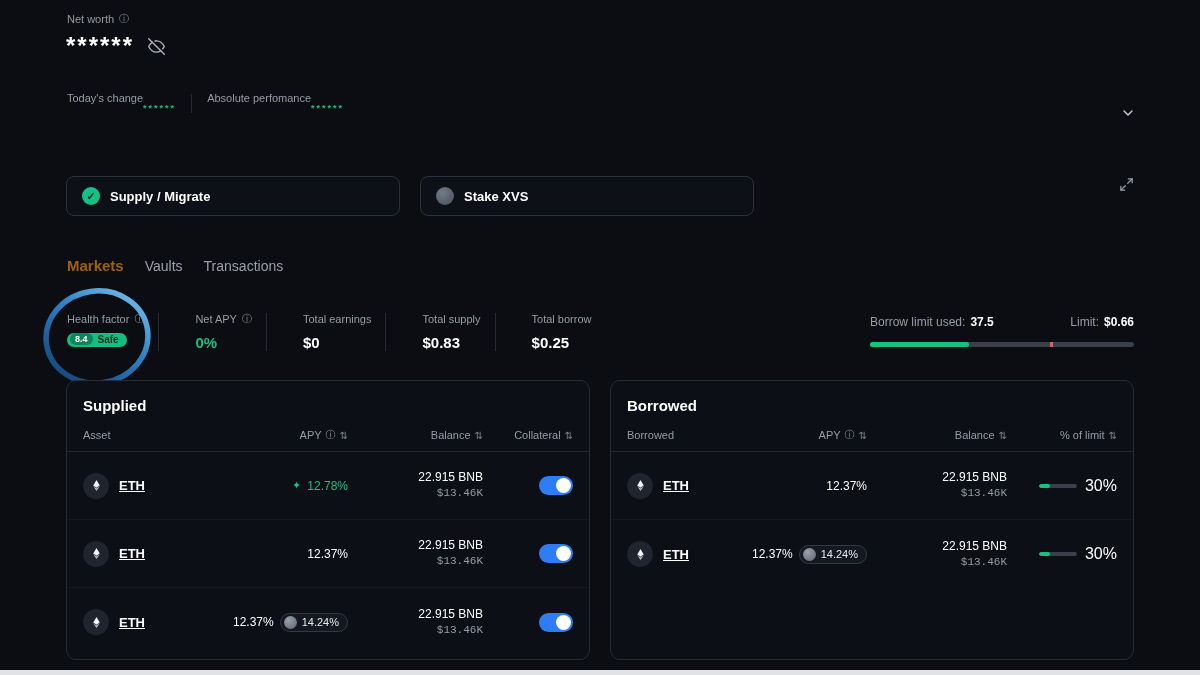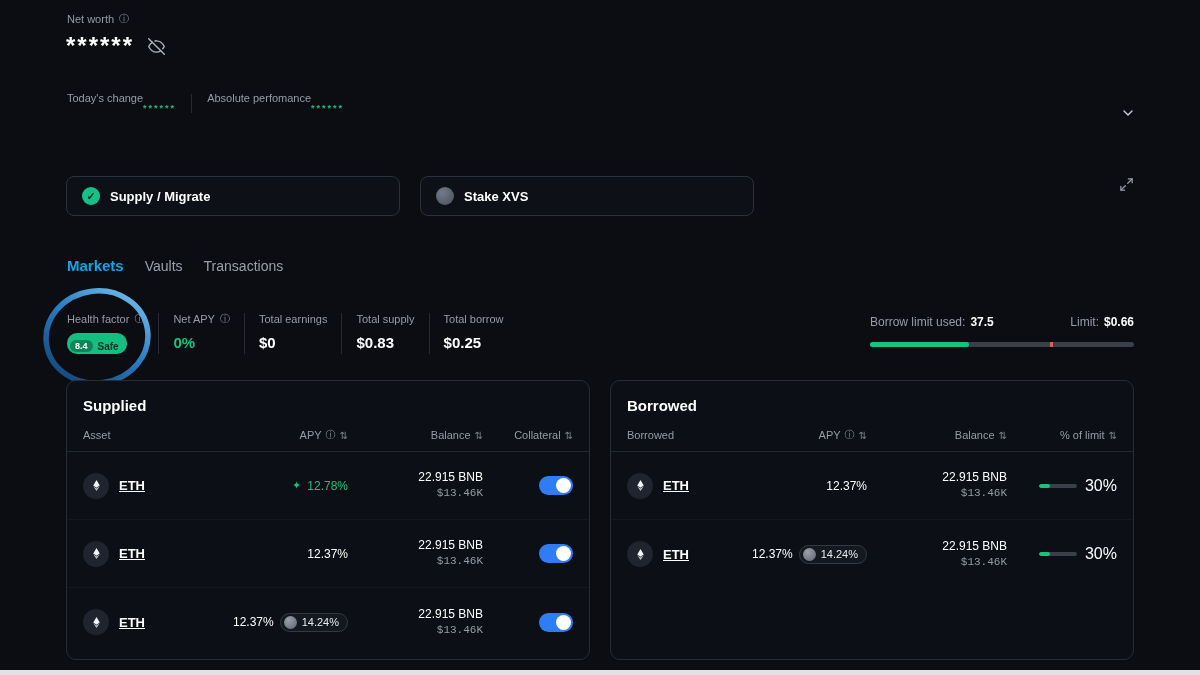--- a/index.html
+++ b/index.html
@@ -37,30 +37,30 @@
   .check-icon { width:18px; height:18px; border-radius:50%; background:#14c287; color:#04311f;
     display:flex; align-items:center; justify-content:center; font-size:11px; font-weight:bold; flex:none; }
   .coin-dot { width:18px; height:18px; border-radius:50%; flex:none;
     background:radial-gradient(circle at 35% 32%, #737b8a, #494f5a); }
   .expand-btn { position:absolute; left:1119px; top:177px; background:none; border:none; padding:0; cursor:pointer; }
 
   
   .tabs { position:absolute; left:67px; top:257px; display:flex; gap:21px; align-items:baseline; }
   .tab { background:none; border:none; padding:0; font-family:inherit; cursor:pointer;
     font-size:14px; color:#9aa0ab; }
-  .tab.active { font-size:15px; font-weight:bold; color:#0ea5e9; }
-
-  
-  .stats { position:absolute; left:67px; top:313px; display:flex; }
+  .tab.active { font-size:15px; font-weight:bold; color:#a16207; }
+
+  
+  .stats { position:absolute; left:67px; top:313px; display:flex;gap:22px; }
   .stat { padding-right:14px; margin-right:14px; border-right:1px solid #262b33; }
   .stat:last-child { border-right:none; }
   .stat-label { display:flex; align-items:center; gap:5px; font-size:11px; color:#959ca8; white-space:nowrap; }
   .stat-value { margin-top:9px; font-size:15px; font-weight:bold; }
   .hf-pill { margin-top:8px; display:inline-flex; align-items:center; gap:5px;
-    background:#14bd80; border-radius:10px; padding:7px 8px 2px 3px; }
+    background:#14bd80; border-radius:10px; padding:0 8px 2px 3px; }
   .hf-chip { background:rgba(0,0,0,.3); color:#fff; font-size:9px; font-weight:bold;
     padding:1px 5px; border-radius:7px; }
   .hf-status { color:#05301f; font-size:10px; font-weight:bold; }
 
   .borrow-limit { position:absolute; left:870px; top:315px; width:264px; }
   .bl-labels { display:flex; justify-content:space-between; font-size:12px;align-items:flex-end; }
   .bl-group { display:flex; gap:5px; align-items:baseline; }
   .bl-strong { font-weight:bold; color:#fff; }
   .bl-bar { position:relative; margin-top:13px; height:5px; border-radius:3px; background:#394049; }
   .bl-fill { height:100%; border-radius:3px; background:#17c27f; }

